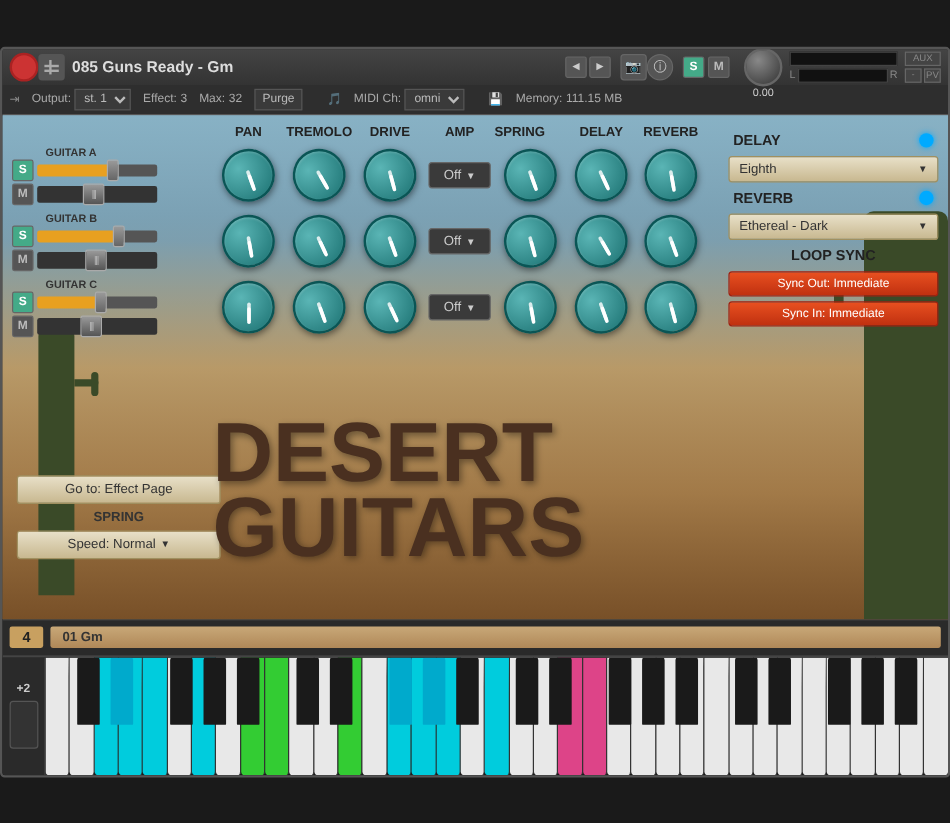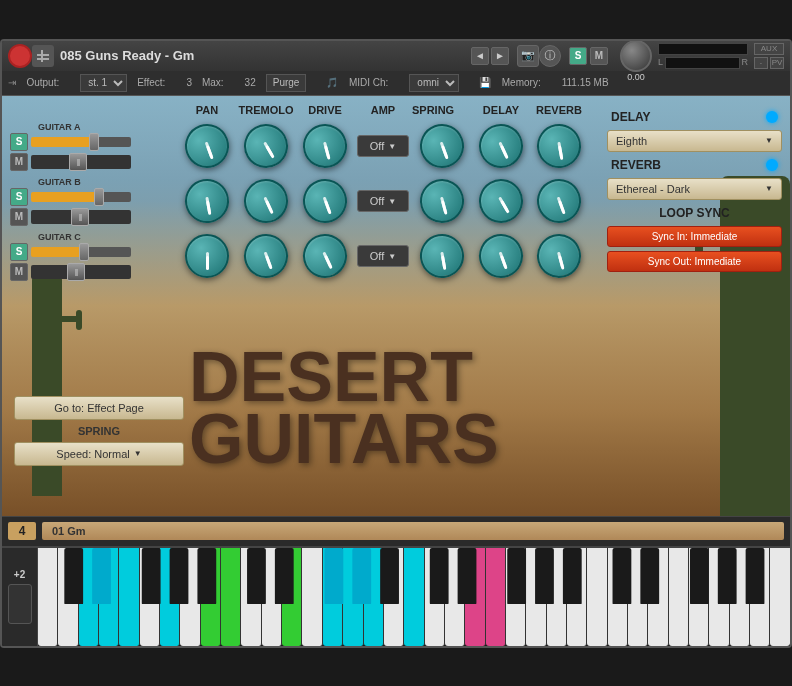--- a/index.html
+++ b/index.html
@@ -105,21 +105,21 @@
       padding: 0 6px;
       background: #2e2e2e;
       gap: 10px;
     }
 
     .info-item {
       color: #aaa;
       font-size: 10px;
       display: flex;
       align-items: center;
-      gap: 21px;
+      gap: 3px;
     }
 
     .info-select {
       background: #3a3a3a;
       border: 1px solid #555;
       color: #bbb;
       font-size: 10px;
       height: 18px;
       padding: 0 3px;
     }
@@ -654,21 +654,21 @@
 
     <div style="position:absolute;bottom:50px;left:12px;display:flex;flex-direction:column;gap:5px;width:170px;">
       <button class="effect-btn">Go to: Effect Page</button>
       <div style="color:#333;font-size:11px;font-weight:bold;text-align:center;">SPRING</div>
       <button class="speed-btn">
         <span>Speed: Normal</span>
         <span style="font-size:8px;">▼</span>
       </button>
     </div>
 
-    <div style="position:absolute;bottom:45px;left:175px;right:195px;text-align:left;margin-left:12px;">
+    <div style="position:absolute;bottom:45px;left:175px;right:195px;text-align:left;">
       <div style="font-family:Impact,'Arial Black',sans-serif;font-size:70px;font-weight:900;color:#4a3020;line-height:0.88;text-shadow:2px 2px 6px rgba(0,0,0,0.4);">
         <div>DESERT</div>
         <div>GUITARS</div>
       </div>
     </div>
 
     <div style="position:absolute;right:8px;top:12px;width:175px;display:flex;flex-direction:column;gap:4px;">
 
       <div style="display:flex;align-items:center;justify-content:space-between;padding:2px 4px;">
         <span style="color:#222;font-size:12px;font-weight:bold;">DELAY</span>
@@ -687,22 +687,22 @@
 
       <div class="fx-select">
         <span>Ethereal - Dark</span>
         <span class="fx-arrow">▼</span>
       </div>
 
       <div style="display:flex;align-items:center;justify-content:center;padding:2px 4px;">
         <span style="color:#222;font-size:12px;font-weight:bold;">LOOP SYNC</span>
       </div>
 
+      <button class="sync-btn">Sync Out: Immediate</button>
       <button class="sync-btn">Sync In: Immediate</button>
-      <button class="sync-btn">Sync Out: Immediate</button>
 
     </div>
 
   </div>
 
   <div class="preset-bar">
     <div class="preset-num">4</div>
     <div class="preset-name-bar">01 Gm</div>
   </div>
 

